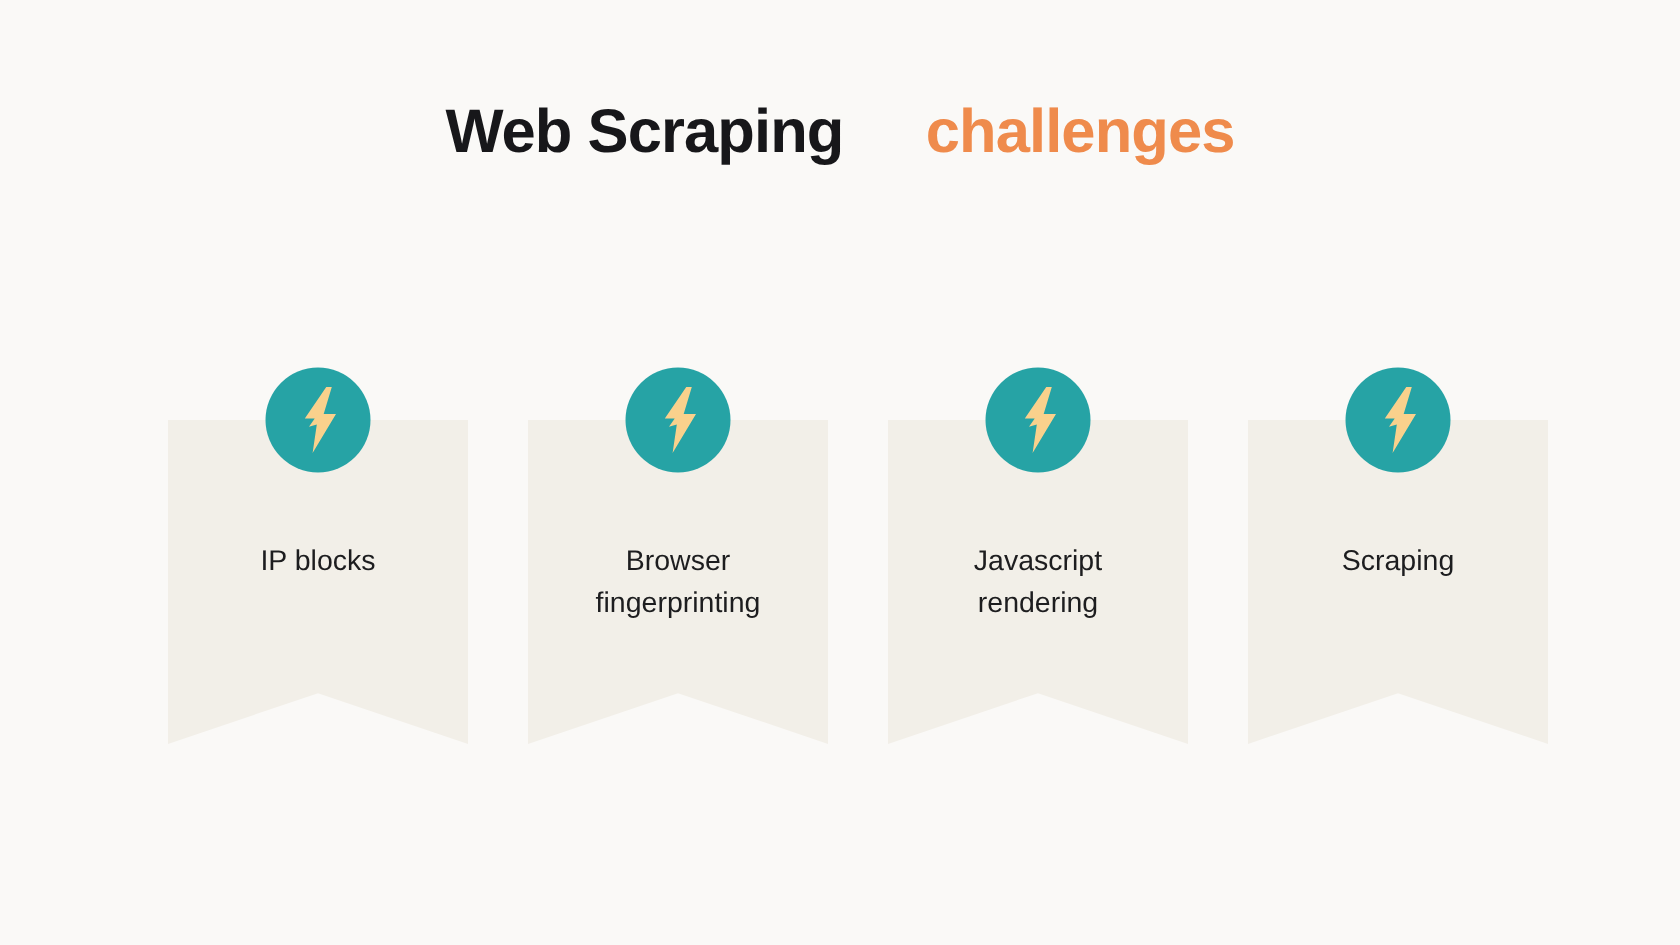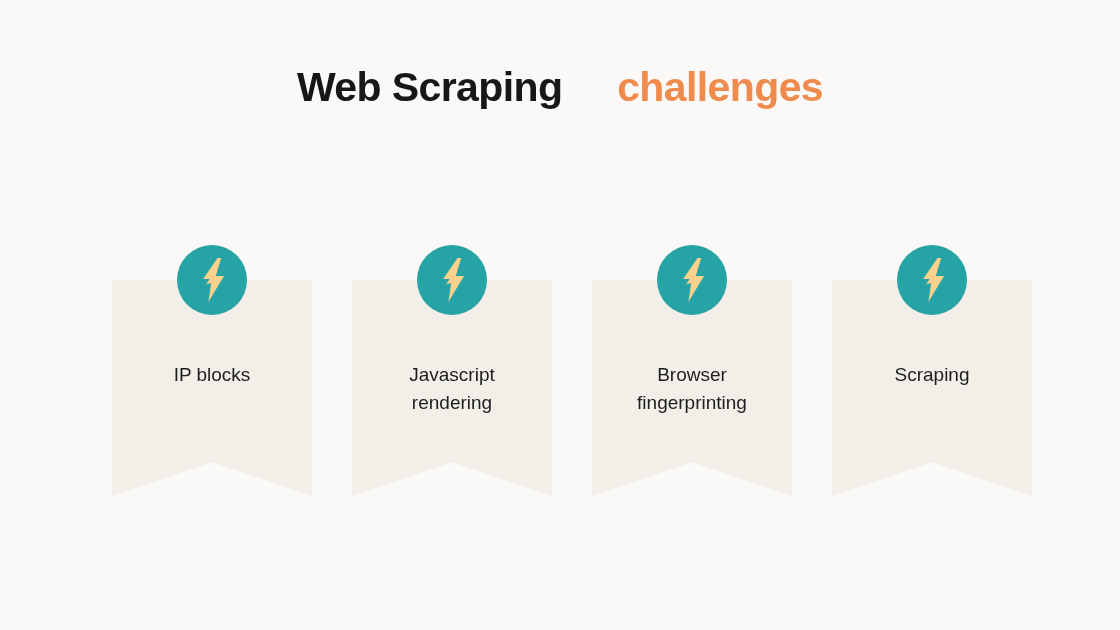--- a/index.html
+++ b/index.html
@@ -127,33 +127,33 @@
       <div class="card-label">IP blocks</div>
     </div>
 
     <div class="card">
       <div class="card-body"></div>
       <div class="icon-circle">
         <svg viewBox="0 0 30 44" xmlns="http://www.w3.org/2000/svg" aria-hidden="true">
           <path d="M20.5 0 L6.2 21.0 L12.8 21.0 L9.0 26.5 L14.2 25.0 L11.4 44.0 L27.0 18.0 L18.8 18.0 L24.2 0 Z" fill="#fad18c"></path>
         </svg>
       </div>
-      <div class="card-label">Javascript
-rendering</div>
+      <div class="card-label">Browser
+fingerprinting</div>
     </div>
 
     <div class="card">
       <div class="card-body"></div>
       <div class="icon-circle">
         <svg viewBox="0 0 30 44" xmlns="http://www.w3.org/2000/svg" aria-hidden="true">
           <path d="M20.5 0 L6.2 21.0 L12.8 21.0 L9.0 26.5 L14.2 25.0 L11.4 44.0 L27.0 18.0 L18.8 18.0 L24.2 0 Z" fill="#fad18c"></path>
         </svg>
       </div>
-      <div class="card-label">Browser
-fingerprinting</div>
+      <div class="card-label">Javascript
+rendering</div>
     </div>
 
     <div class="card">
       <div class="card-body"></div>
       <div class="icon-circle">
         <svg viewBox="0 0 30 44" xmlns="http://www.w3.org/2000/svg" aria-hidden="true">
           <path d="M20.5 0 L6.2 21.0 L12.8 21.0 L9.0 26.5 L14.2 25.0 L11.4 44.0 L27.0 18.0 L18.8 18.0 L24.2 0 Z" fill="#fad18c"></path>
         </svg>
       </div>
       <div class="card-label">Scraping</div>

